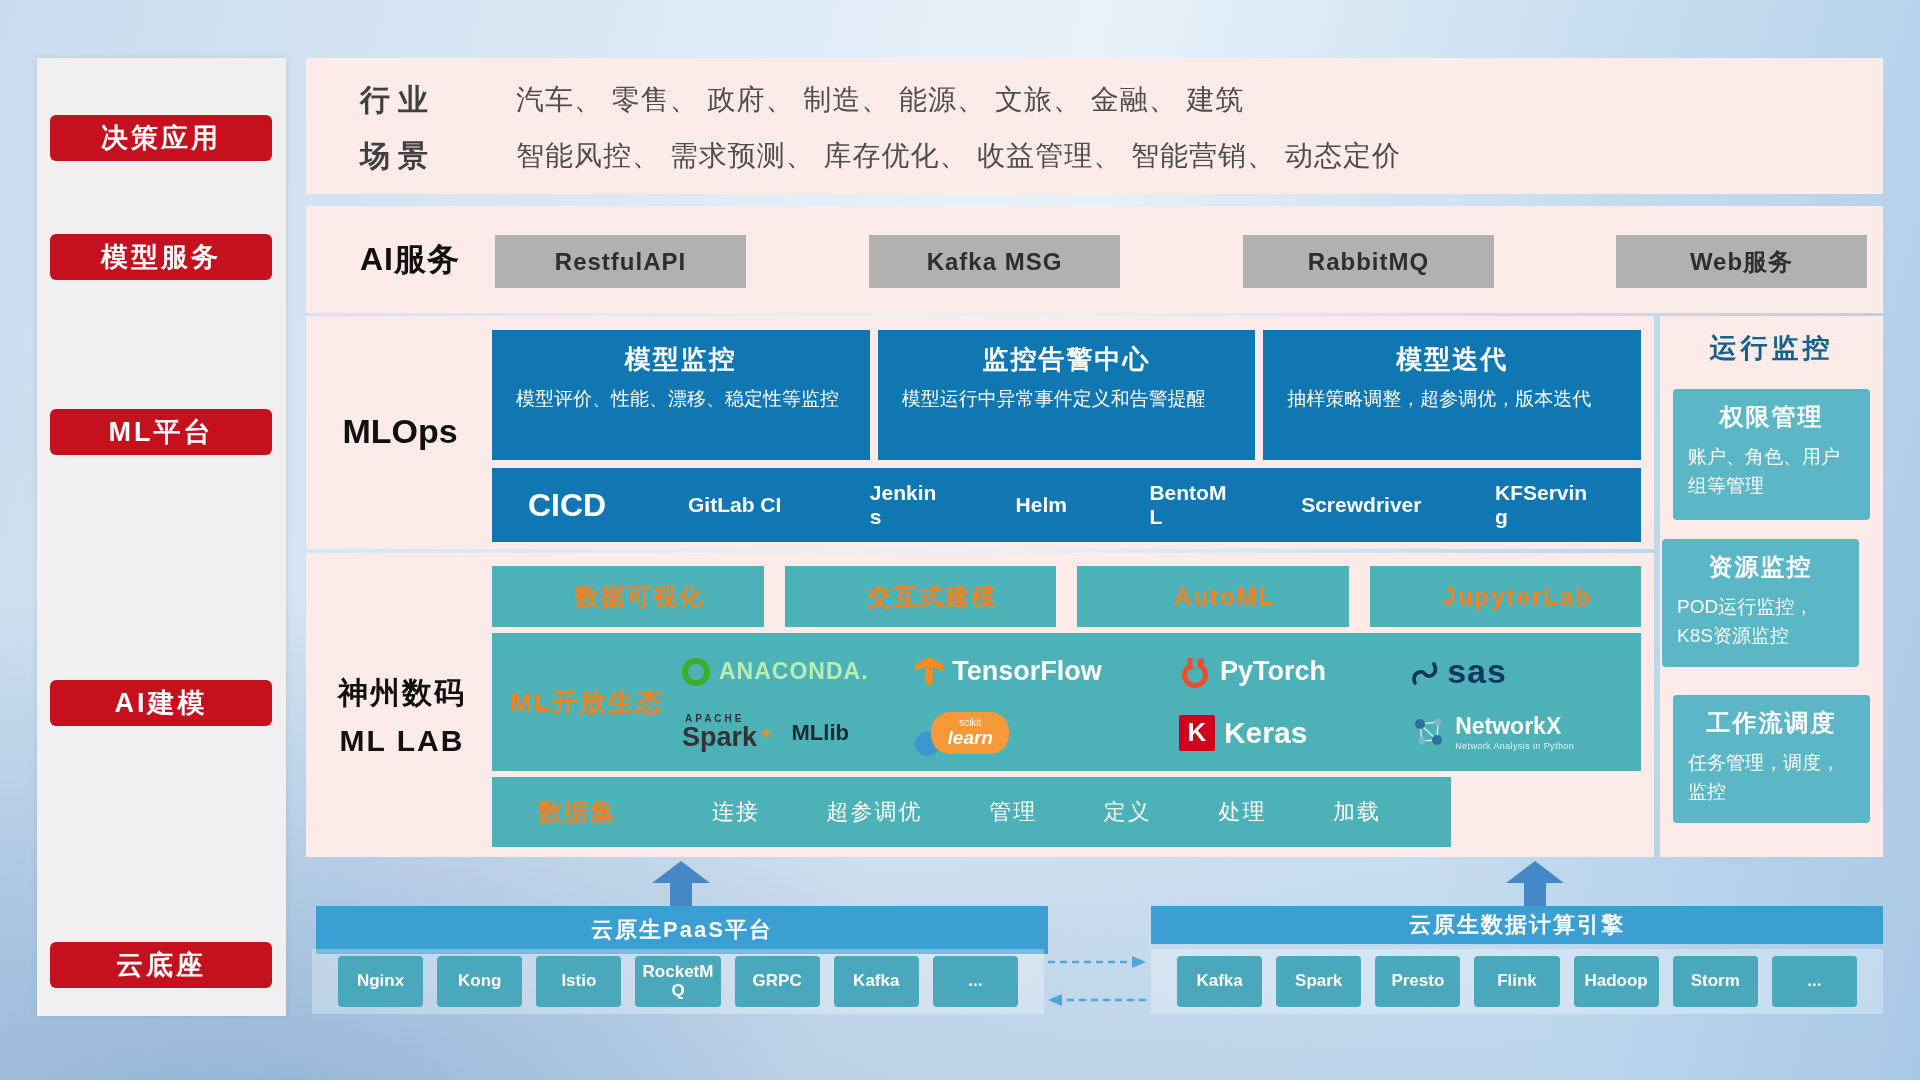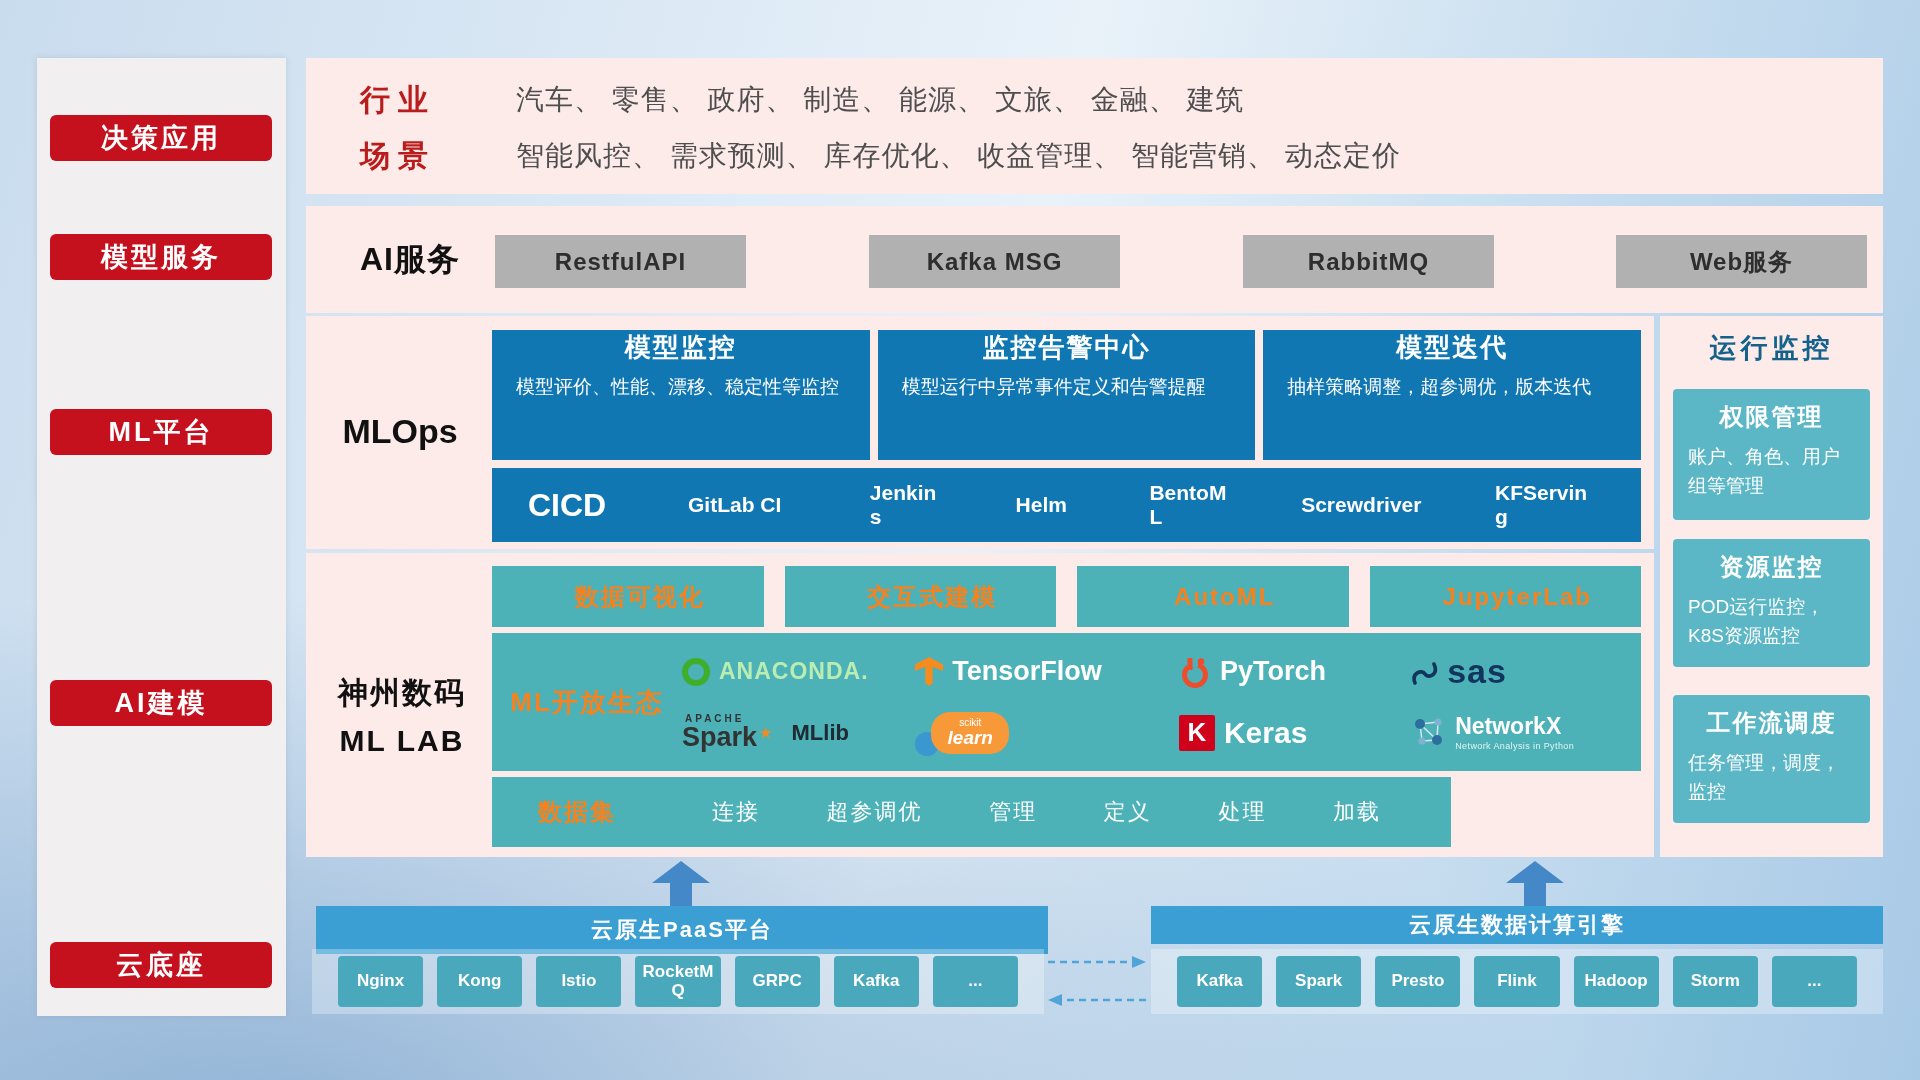--- a/index.html
+++ b/index.html
@@ -10,29 +10,29 @@
     background:
       radial-gradient(130% 95% at 14% 104%, rgba(88,138,190,0.55), rgba(88,138,190,0) 52%),
       linear-gradient(105deg, #c9dcee 0%, #dce9f5 30%, #e9f2f9 50%, #cadff0 72%, #a8c9e6 100%);
   }
   .abs { position:absolute; }
   .sidebar { background:var(--sidebarBg,#f1eff0); box-shadow:0 0 6px rgba(120,140,160,0.25); }
   .red-btn { background:var(--red,#c5101e); color:#fff; font-size:27px; font-weight:bold;
     display:flex; align-items:center; justify-content:center; border-radius:6px; letter-spacing:3px; }
   .panel { background:var(--pink,#fcebe8); }
   .p1-row { position:absolute; left:54px; right:30px; height:44px; display:flex; align-items:center; gap:44px; }
-  .row-label { font-size:30px; font-weight:bold; color:#b91c1c; letter-spacing:8px; width:112px; flex:0 0 auto; }
+  .row-label { font-size:30px; font-weight:bold; color:#404040; letter-spacing:8px; width:112px; flex:0 0 auto; }
   .row-value { font-size:28px; color:#4e4e4e; letter-spacing:1px; white-space:nowrap; }
   .ai-label { position:absolute; left:54px; top:0; height:100%; display:flex; align-items:center;
     font-size:32px; font-weight:bold; color:#111; letter-spacing:1px; }
   .gray-btn { background:var(--grayBtn,#b1b1b1); color:#2e2e2e; font-size:24px; font-weight:bold;
     display:flex; align-items:center; justify-content:center; letter-spacing:1px; }
   .mlops-label { font-size:34px; font-weight:bold; color:#111; text-align:center; }
   .blue-card { background:var(--blue,#1077b3); color:#fff; }
-  .blue-card .t { font-size:26px; font-weight:bold; text-align:center; padding-top:0; letter-spacing:2px; }
+  .blue-card .t { font-size:26px; font-weight:bold; text-align:center; padding-top:12px; letter-spacing:2px; }
   .blue-card .d { font-size:19px; padding:9px 24px 0; line-height:1.4; }
   .cicd-bar { background:var(--blue,#1077b3); color:#fff; display:flex; align-items:center; }
   .cicd-label { font-size:32px; font-weight:bold; margin-left:36px; width:100px; flex:0 0 auto; }
   .cicd-tools { flex:1; display:flex; justify-content:space-between; align-items:center; padding:0 46px 0 60px; }
   .cicd-tool { font-size:21px; font-weight:bold; line-height:1.15; word-break:break-all; }
   .monitor-title { color:var(--darkTitle,#14628c); font-size:27px; font-weight:bold; text-align:center; letter-spacing:4px; }
   .m-card { background:var(--tealLight,#5bb7c5); color:#fff; border-radius:4px; }
   .m-card .t { text-align:center; font-size:24px; font-weight:bold; padding-top:12px; letter-spacing:2px; }
   .m-card .d { font-size:19px; padding:10px 15px 0; line-height:1.5; }
   .mllab-label { font-size:30px; font-weight:bold; color:#111; text-align:center; line-height:1.6; letter-spacing:2px; }
@@ -132,21 +132,21 @@
       </div>
     </div>
   </div>
 
   <div class="abs panel" style="left:1660px;top:316px;width:223px;height:541px;">
     <div class="abs monitor-title" style="left:0;top:14px;width:100%;">运行监控</div>
     <div class="abs m-card" style="left:13px;top:73px;width:197px;height:131px;">
       <div class="t">权限管理</div>
       <div class="d">账户、角色、用户组等管理</div>
     </div>
-    <div class="abs m-card" style="left:13px;top:223px;width:197px;height:128px;">
+    <div class="abs m-card" style="left:2px;top:223px;width:197px;height:128px;">
       <div class="t">资源监控</div>
       <div class="d">POD运行监控，K8S资源监控</div>
     </div>
     <div class="abs m-card" style="left:13px;top:379px;width:197px;height:128px;">
       <div class="t">工作流调度</div>
       <div class="d">任务管理，调度，监控</div>
     </div>
   </div>
 
   <div class="abs panel" style="left:306px;top:553px;width:1348px;height:304px;">

